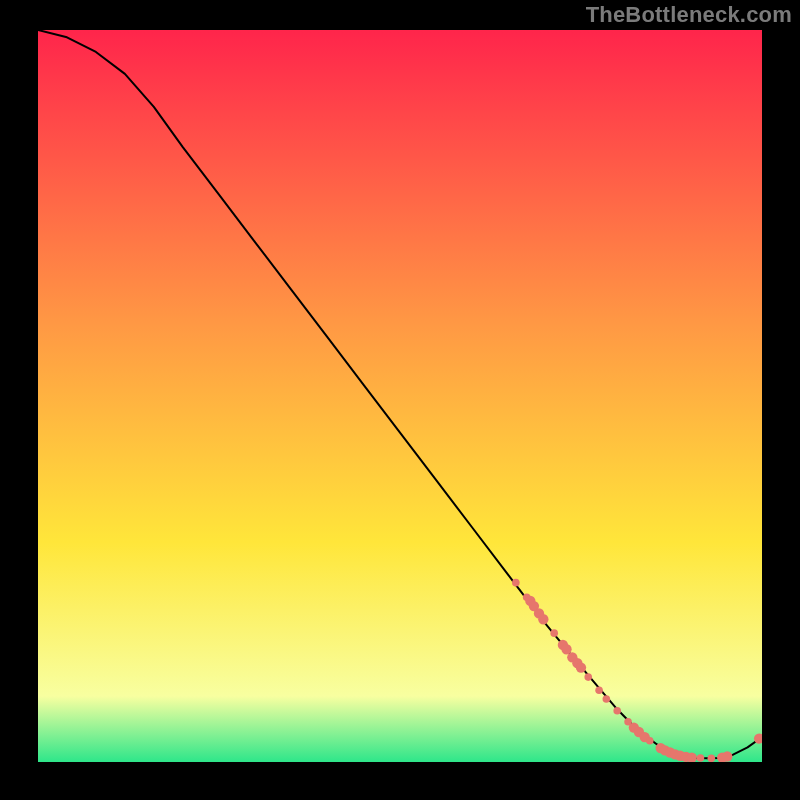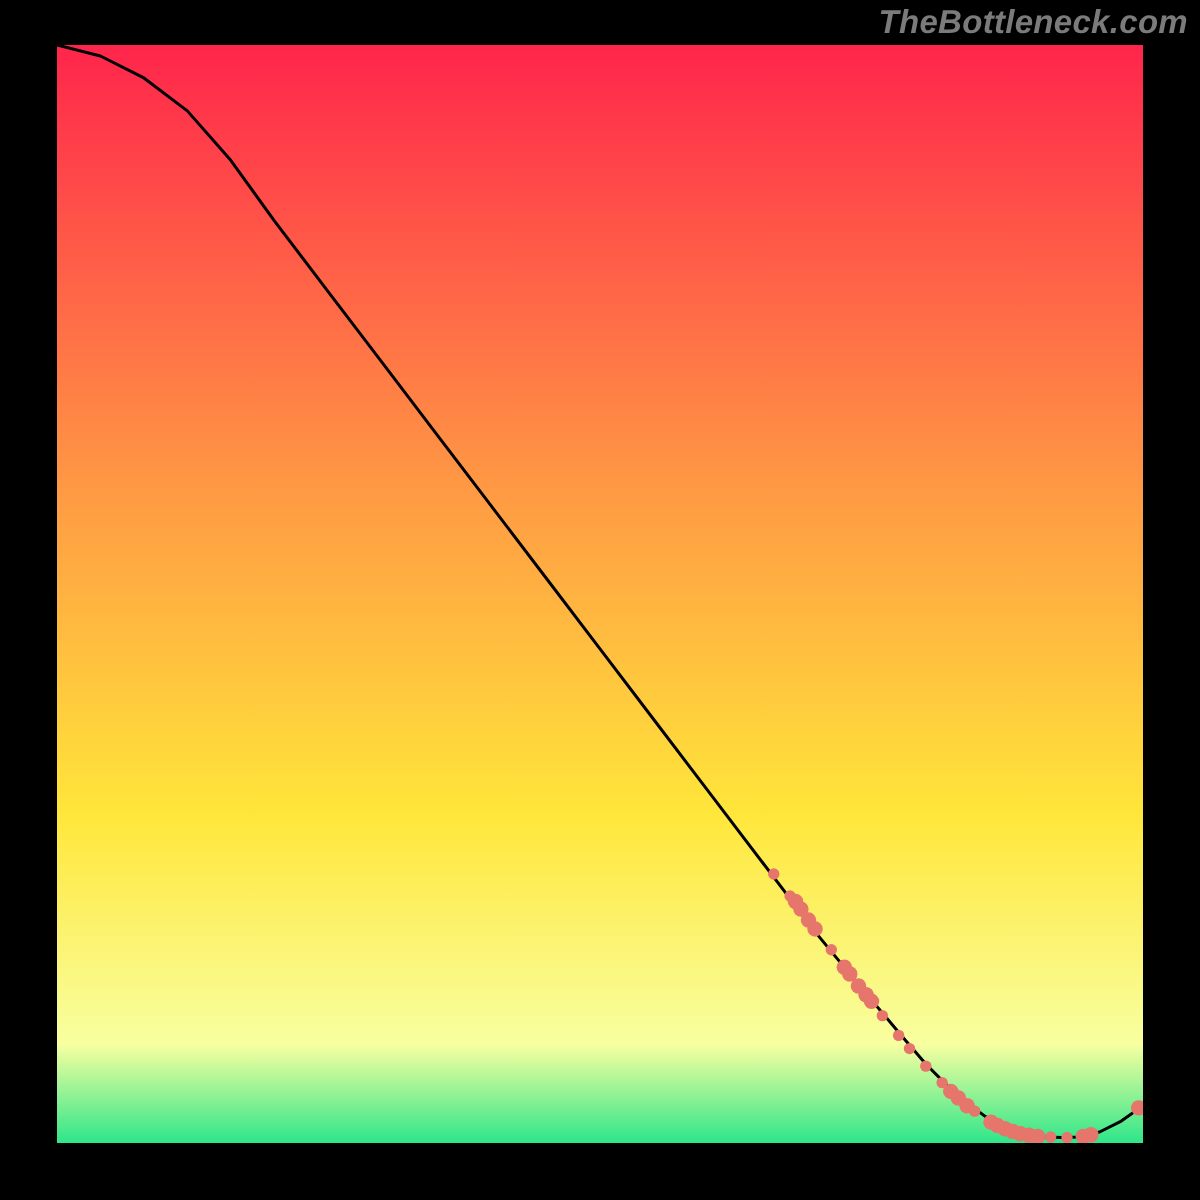--- a/index.html
+++ b/index.html
@@ -7,21 +7,20 @@
     padding: 0;
     width: 800px;
     height: 800px;
     background: #000;
     overflow: hidden;
   }
   .stage {
     position: relative;
     width: 800px;
     height: 800px;
-    font-style: italic;
   }
   .attribution {
     position: absolute;
     top: 2px;
     right: 8px;
     font-family: Arial, Helvetica, sans-serif;
     font-size: 22px;
     font-weight: 600;
     color: #7b7b7b;
     letter-spacing: 0.2px;

